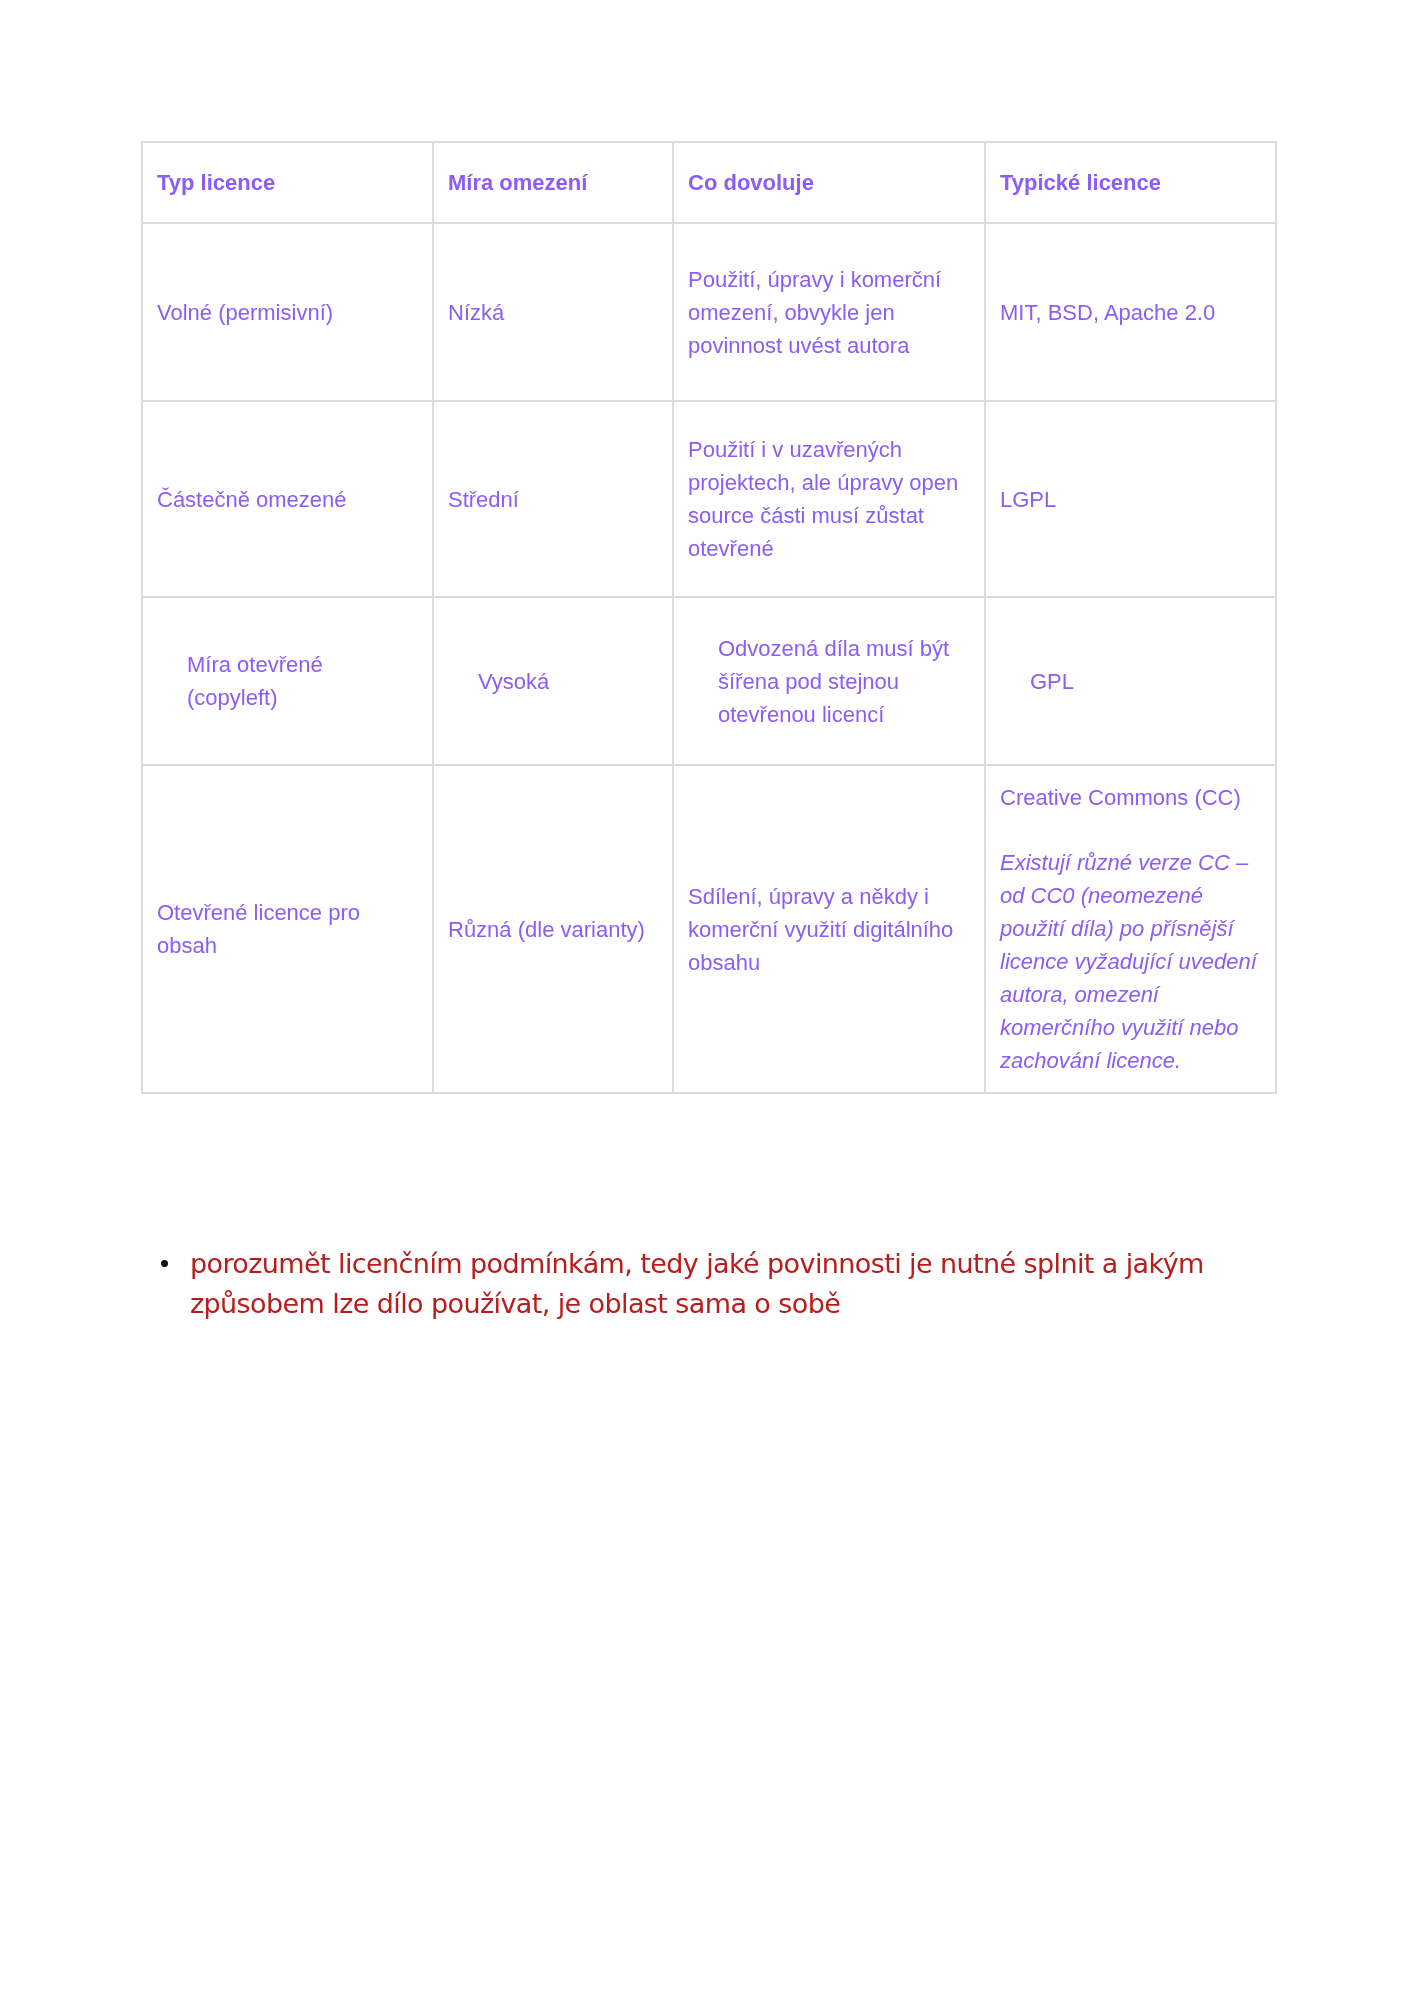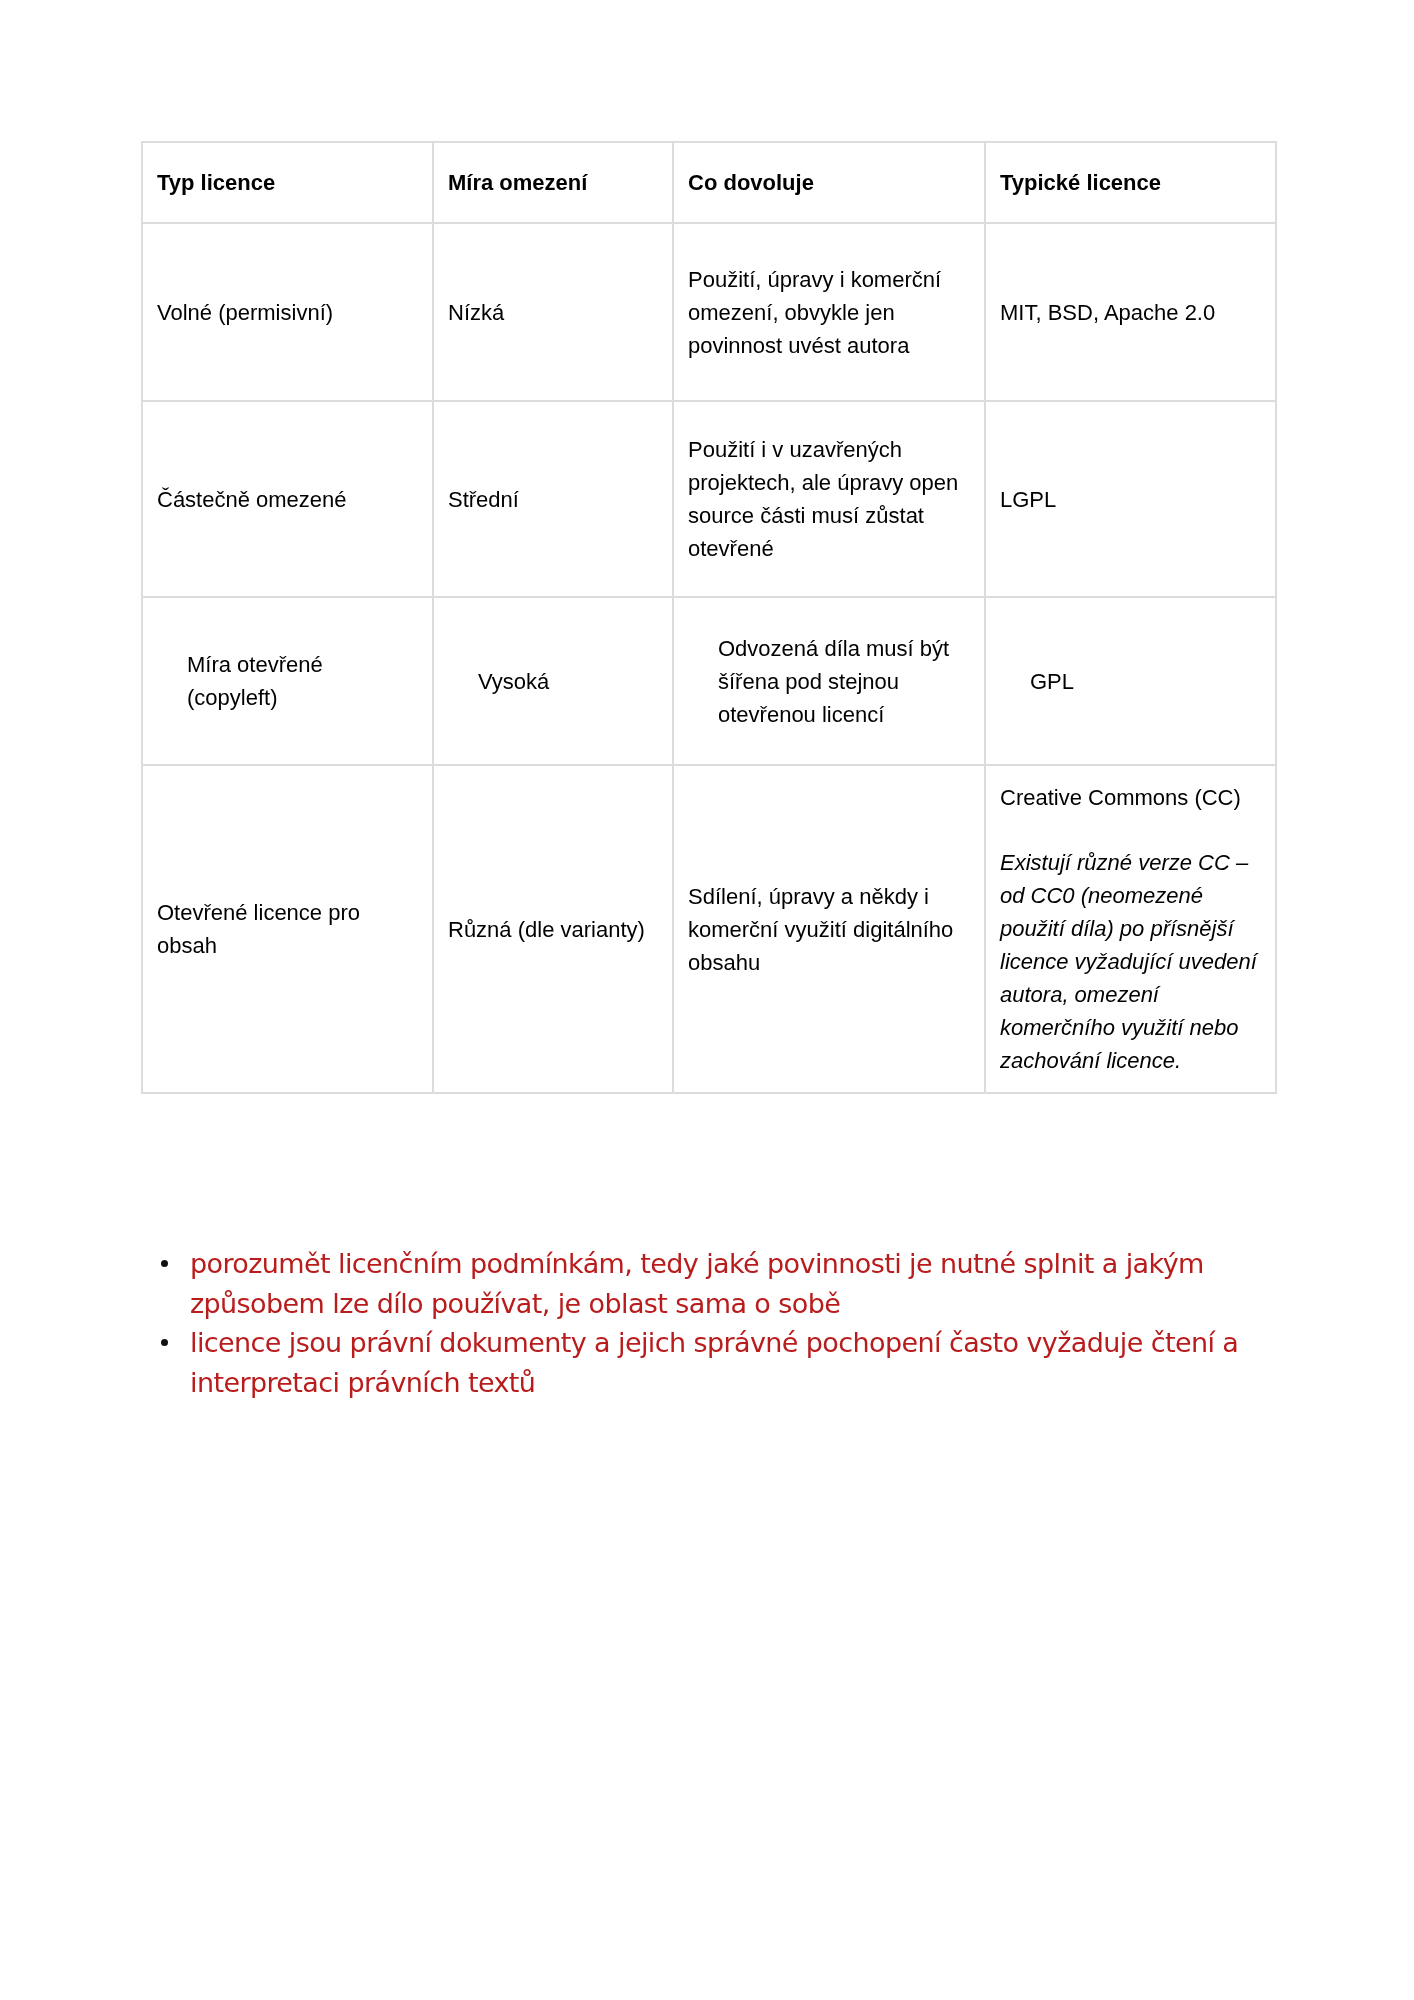--- a/index.html
+++ b/index.html
@@ -17,21 +17,21 @@
     .license-table {
       position: absolute;
       left: 141px;
       top: 141px;
       width: 1112px;
       border-collapse: collapse;
       table-layout: fixed;
       font-family: "Liberation Sans", sans-serif;
       font-size: 22px;
       line-height: 33px;
-      color: #000000;
+      color: #8b5cf6;
     }
     .license-table td, .license-table th {
       border: 2px solid #dcdcdc;
       padding: 12px 14px 12px 14px;
       vertical-align: middle;
       text-align: left;
     }
     .license-table th {
       font-weight: bold;
       height: 81px;
@@ -119,17 +119,13 @@
       </td>
     </tr>
   </tbody>
 </table>
 
 <ul class="bullets">
   <li>
     <span class="bullet-dot"></span>
     <span>porozumět licenčním podmínkám, tedy jaké povinnosti je nutné splnit a jakým způsobem lze dílo používat, je oblast sama o sobě</span>
   </li>
-  <li>
-    <span class="bullet-dot"></span>
-    <span>licence jsou právní dokumenty a jejich správné pochopení často vyžaduje čtení a interpretaci právních textů</span>
-  </li>
 </ul>
 
 </body></html>

